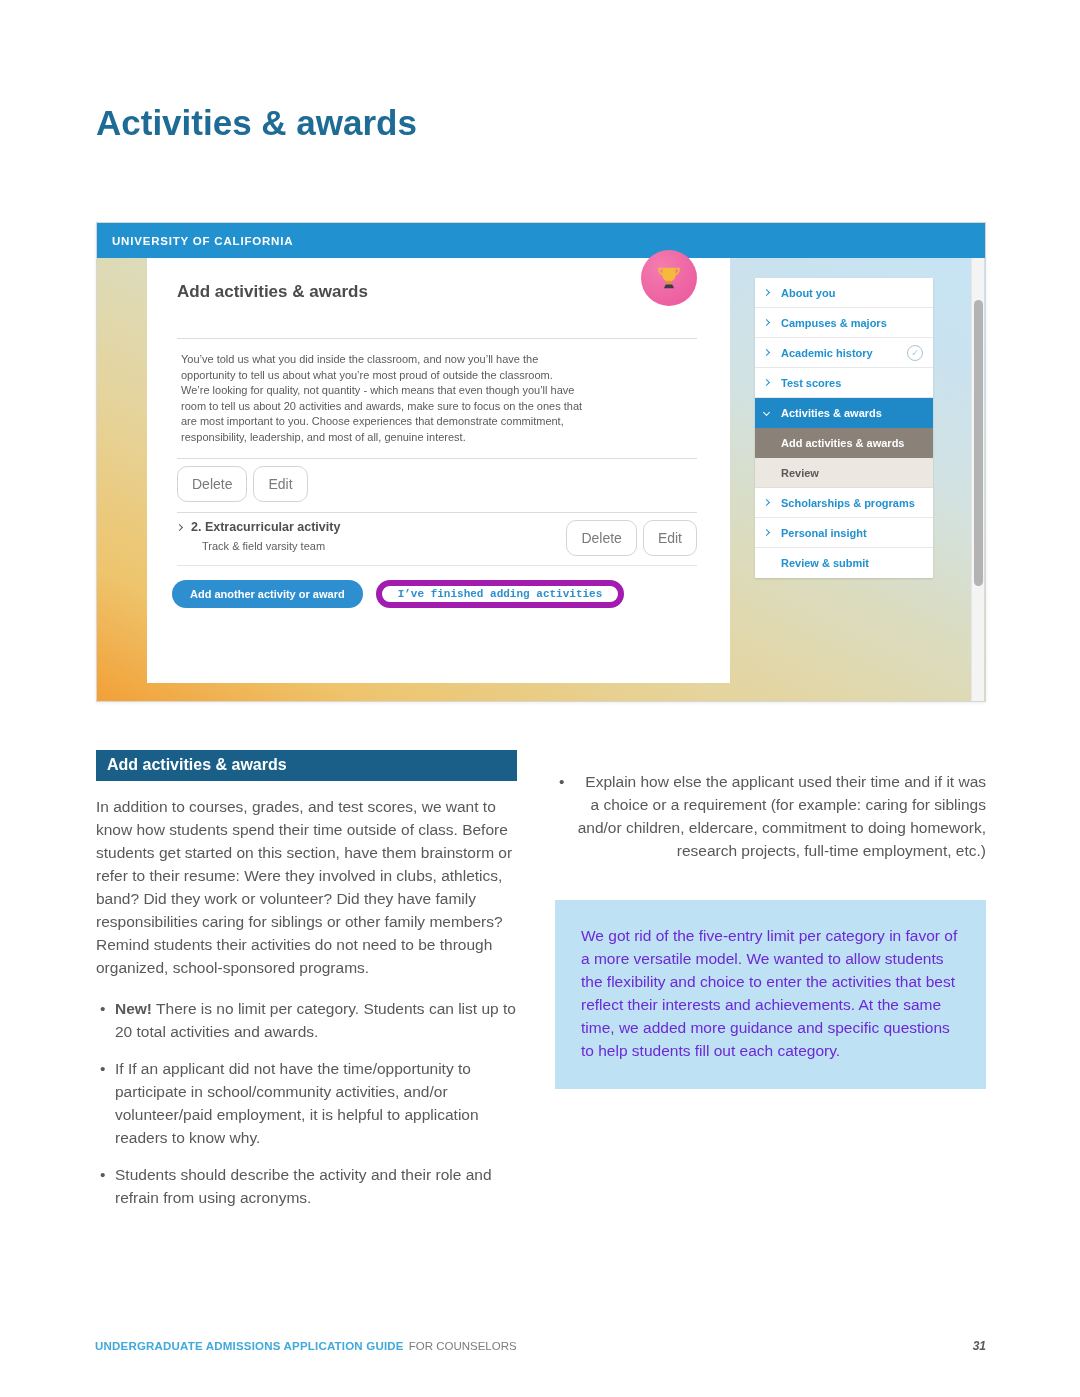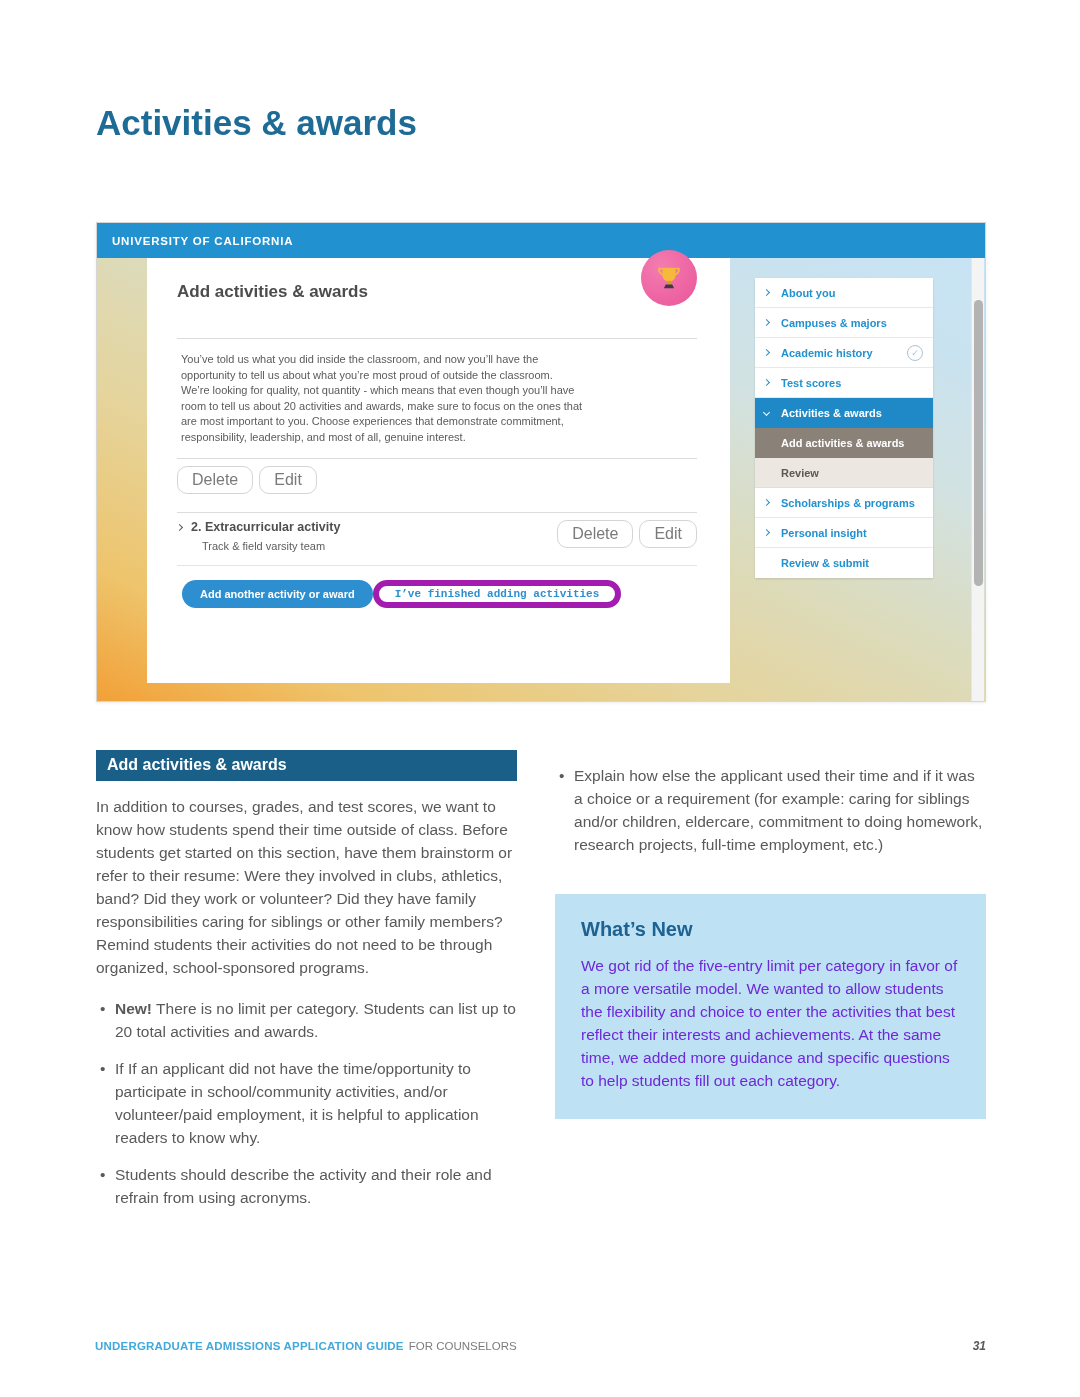--- a/index.html
+++ b/index.html
@@ -30,23 +30,23 @@
 
   .act { position:absolute; left:30px; right:33px; display:flex; justify-content:space-between; align-items:flex-start; }
   .act.a1 { top:208px; } .act.a2 { top:262px; }
   .act-title { font-size:12.5px; font-weight:bold; color:#4f4f4f; }
   .act-sub { margin:6px 0 0 25px; font-size:11px; color:#5e5e5e; }
   .chev { display:inline-block; width:6px; height:6px; border-top:2px solid currentColor; border-right:2px solid currentColor; }
   .chev.right { transform:rotate(45deg); }
   .chev.down  { transform:rotate(135deg); }
   .act-chev { width:5px; height:5px; border-width:1.5px; color:#5a5a5a; margin-right:9px; position:relative; top:-1px; }
   .act-btns { display:flex; gap:6px; }
-  .pill-sm { height:28px; padding:0 14px; border:1px solid #d4d4d4; border-radius:10px; background:#fff;
-    font-size:16px; color:#7a7a7a; display:flex; align-items:center; font-family:inherit; }
-  .btn-row { position:absolute; left:35px; top:322px; display:flex; }
+  .pill-sm { height:36px; padding:0 14px; border:1px solid #d4d4d4; border-radius:10px; background:#fff;
+    font-size:14px; color:#7a7a7a; display:flex; align-items:center; font-family:inherit; }
+  .btn-row { position:absolute; left:25px; top:322px; display:flex; gap:13px; }
   .btn-primary { height:28px; padding:0 18px; border:none; border-radius:14px; background:#2e8fd0; color:#fff;
     font-size:11px; font-weight:bold; display:flex; align-items:center; font-family:inherit; }
   .btn-secondary { height:28px; padding:0 16px; border:6px solid #a21caf; border-radius:14px; background:#fff; color:#2e8fd0;
     font-size:11px; font-weight:bold; display:flex; align-items:center; font-family:Liberation Mono, monospace; }
 
   .sidebar { position:absolute; left:658px; top:20px; width:178px; box-shadow:0 1px 2px rgba(0,0,0,.12); }
   .sb-item { position:relative; height:30px; display:flex; align-items:center; padding:0 10px 0 26px;
     background:#fff; border-bottom:1px solid #e8e8e8; font-size:11px; font-weight:bold; color:#2191d0; }
   .sb-item:last-child { border-bottom:none; }
   .sb-item .chev { position:absolute; left:9px; width:5px; height:5px; border-width:1.5px; }
@@ -63,21 +63,21 @@
   
   .columns { display:flex; gap:38px; margin-top:48px; }
   .col-left { width:422px; }
   .col-right { width:432px; }
   .heading-bar { background:#1a5f88; color:#fff; font-size:16px; font-weight:bold; padding:6px 11px 7px; }
   .intro-p { margin:14px 0 0; font-size:15.5px; line-height:23px; color:#58595b; }
   ul.bullets { list-style:none; margin:18px 0 0; padding:0; }
   .bullets li { position:relative; padding-left:19px; margin-bottom:14px; font-size:15.5px; line-height:23px; color:#58595b; }
   .bullets li::before { content:"•"; position:absolute; left:4px; top:0; color:#58595b; }
   .bullets .lead { font-weight:bold; }
-  .col-right .bullets { margin-top:14px; }
+  .col-right .bullets { margin-top:20px;text-align:right; }
   .whats-new { margin-top:38px; background:#bee1f4; padding:24px 26px 27px; }
   .wn-title { margin:0 0 13px; font-size:20px; font-weight:bold; color:#1d6290; }
   .wn-body { margin:0; font-size:15.5px; line-height:23px; color:#6d28d9; }
 
   
   .footer { position:absolute; left:95px; right:94px; top:1336px; display:flex; justify-content:space-between; align-items:baseline; }
   .f-guide { color:#41a9db; font-weight:bold; font-size:11.5px; letter-spacing:.2px; }
   .f-aud { color:#7b7c7f; font-size:11.5px; margin-left:5px; }
   .f-page { color:#58595b; font-weight:bold; font-size:12px;font-style:italic; }
 </style>
@@ -199,21 +199,20 @@
           <li><span class="lead">New!</span><span> There is no limit per category. Students can list up to 20 total activities and awards.</span></li>
           <li><span class="lead"></span><span>If If an applicant did not have the time/opportunity to participate in school/community activities, and/or volunteer/paid employment, it is helpful to application readers to know why.</span></li>
           <li><span class="lead"></span><span>Students should describe the activity and their role and refrain from using acronyms.</span></li>
         </ul>
       </div>
       <div class="col-right">
         <ul class="bullets">
           <li><span class="lead"></span><span>Explain how else the applicant used their time and if it was a choice or a requirement (for example: caring for siblings and/or children, eldercare, commitment to doing homework, research projects, full-time employment, etc.)</span></li>
         </ul>
         <div class="whats-new">
-          <h3 class="wn-title">What’s New</h3>
           <p class="wn-body">We got rid of the five-entry limit per category in favor of a more versatile model. We wanted to allow students the flexibility and choice to enter the activities that best reflect their interests and achievements. At the same time, we added more guidance and specific questions to help students fill out each category.</p>
         </div>
       </div>
     </div>
 
   </div>
 
   <div class="footer">
     <div>
       <span class="f-guide">UNDERGRADUATE ADMISSIONS APPLICATION GUIDE</span><span class="f-aud">FOR COUNSELORS</span>

